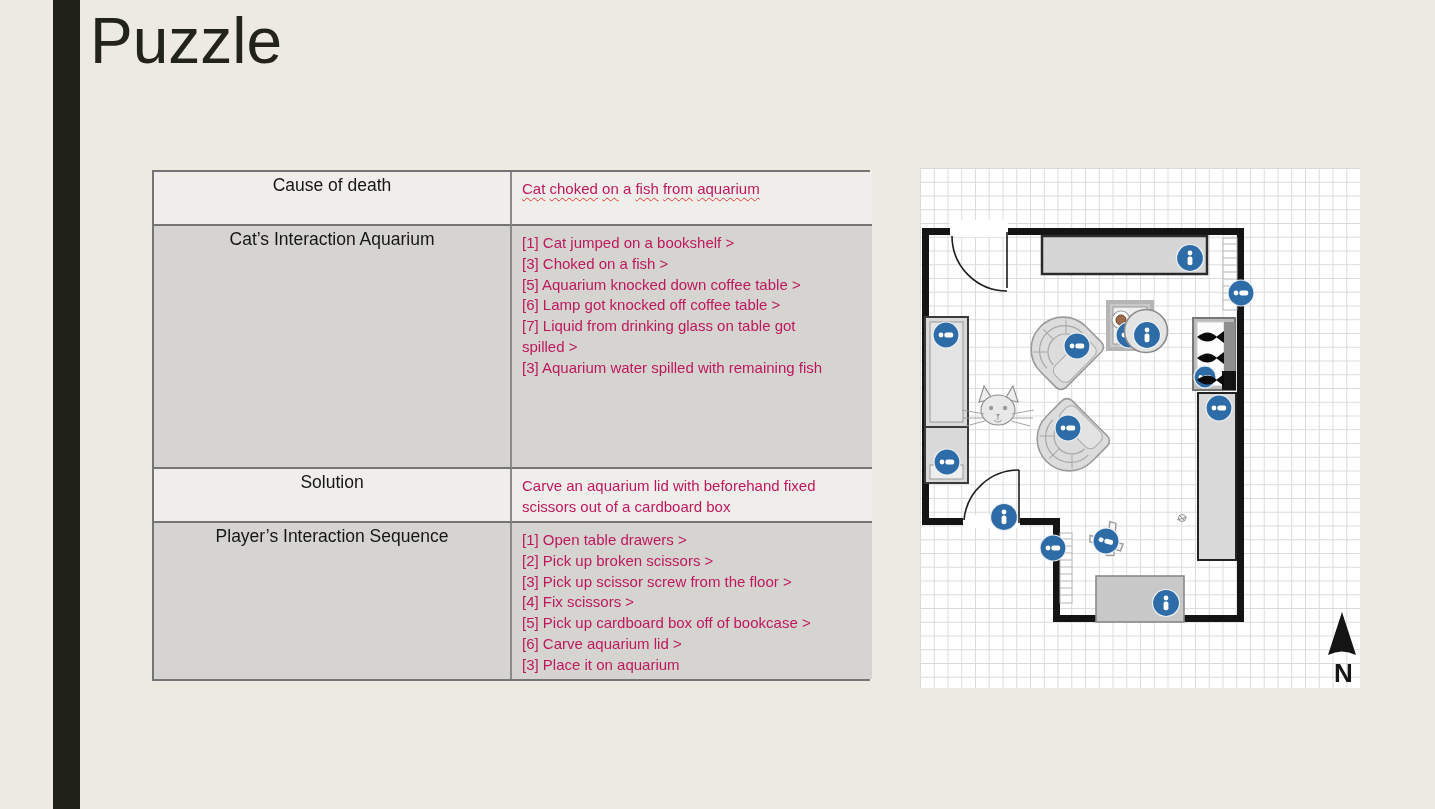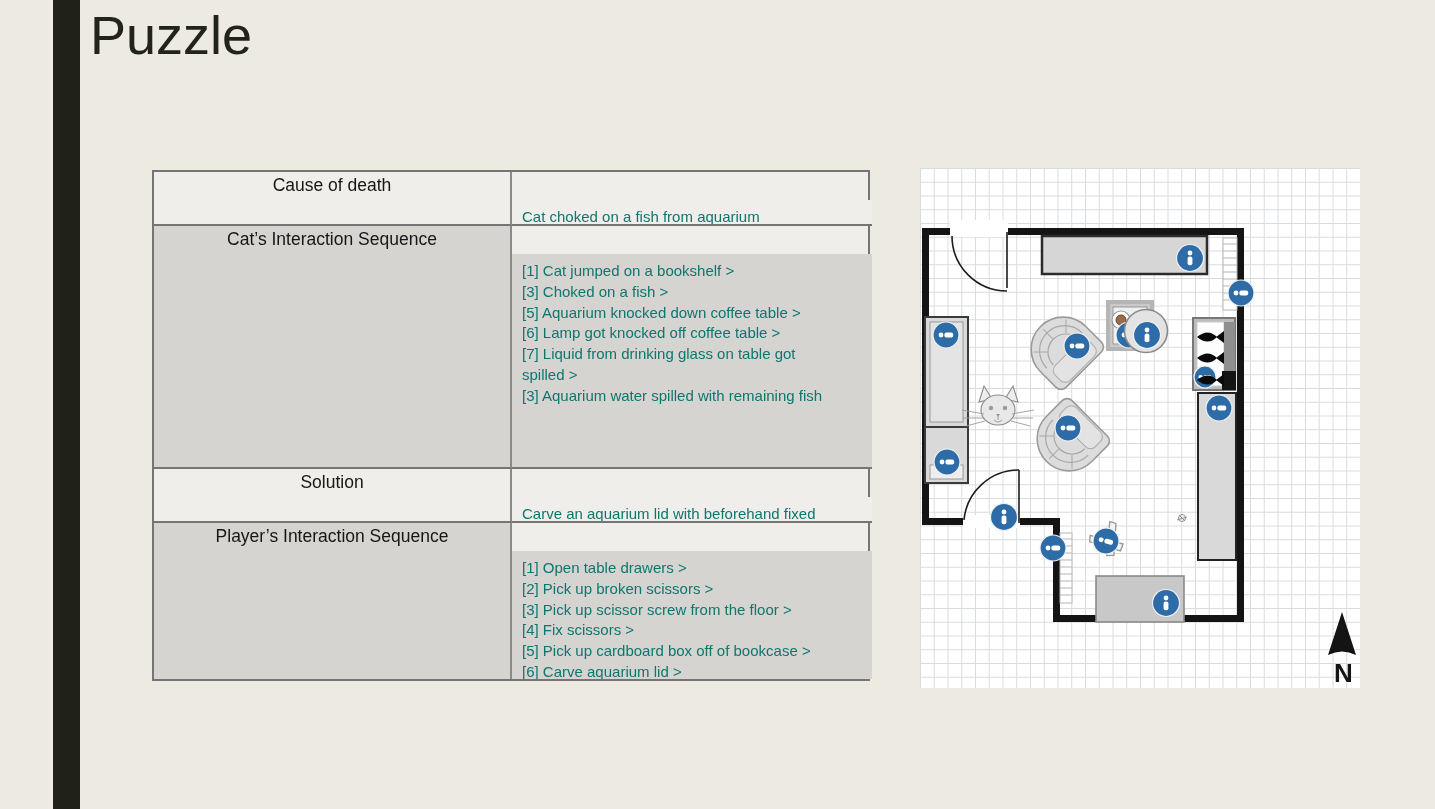--- a/index.html
+++ b/index.html
@@ -6,41 +6,41 @@
   body{
     width:1435px;height:809px;position:relative;overflow:hidden;
     background:#EDEAE2;
     font-family:"Liberation Sans", sans-serif;
   }
   
   .accent-bar{position:absolute;left:53px;top:0;width:27px;height:809px;background:#20221A;}
   
   .slide-title{
     position:absolute;left:90px;top:4px;
-    font-size:54px;font-weight:400;color:#22241A;letter-spacing:0px;text-align:center;
+    font-size:64px;font-weight:400;color:#22241A;letter-spacing:0px;text-align:center;
   }
   
   .puzzle-table{
     position:absolute;left:152px;top:170px;width:718px;
     display:grid;
     grid-template-columns:358px 360px;
     grid-template-rows:54px 243px 54px 156px;
     border:2px solid #757575;
     box-sizing:border-box;
     background:#F0EEEA;
   }
   .cell{box-sizing:border-box;overflow:hidden;}
   .cell.lab{
     border-right:2px solid #8a8a8a;
     text-align:center;padding-top:3px;
     font-size:17.5px;font-weight:normal;color:#161616;
   }
   .cell.val{
     padding:7px 36px 4px 10px;
-    font-size:15px;color:#0f766e;line-height:20.8px;margin-top:28px;
+    font-size:15px;color:#be185d;line-height:20.8px;
   }
   .row-light{background:#F0EEEA;}
   .row-gray{background:#D5D4D1;}
   .rb{border-bottom:2px solid #757575;}
   .sq{text-decoration:underline wavy #e03c31 1px;text-underline-offset:3px;}
   .seq-line{white-space:normal;}
   
   .floorplan{
     position:absolute;left:920px;top:168px;width:440px;height:520px;
     background-color:#ffffff;
@@ -60,21 +60,21 @@
 
 <div class="accent-bar"></div>
 
 <div class="slide-title">Puzzle</div>
 
 <div class="puzzle-table">
 
   <div class="cell lab row-light rb">Cause of death</div>
   <div class="cell val row-light rb"><span class="sq">Cat</span> <span class="sq">choked</span> <span class="sq">on</span> <span>a</span> <span class="sq">fish</span> <span class="sq">from</span> <span class="sq">aquarium</span></div>
 
-  <div class="cell lab row-gray rb">Cat’s Interaction Sequence</div>
+  <div class="cell lab row-gray rb">Cat’s Interaction Aquarium</div>
   <div class="cell val row-gray rb">
       <div class="seq-line">[1] Cat jumped on a bookshelf &gt;</div>
       <div class="seq-line">[3] Choked on a fish &gt;</div>
       <div class="seq-line">[5] Aquarium knocked down coffee table &gt;</div>
       <div class="seq-line">[6] Lamp got knocked off coffee table &gt;</div>
       <div class="seq-line">[7] Liquid from drinking glass on table got spilled &gt;</div>
       <div class="seq-line">[3] Aquarium water spilled with remaining fish</div>
     </div>
 
   <div class="cell lab row-light rb">Solution</div>

